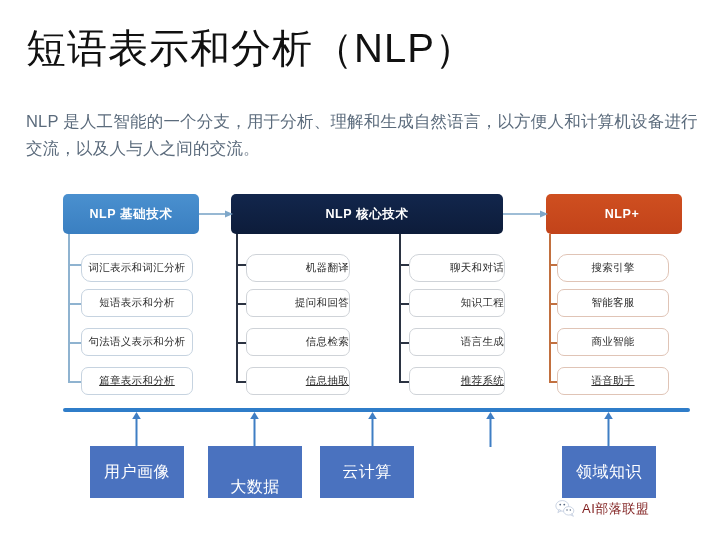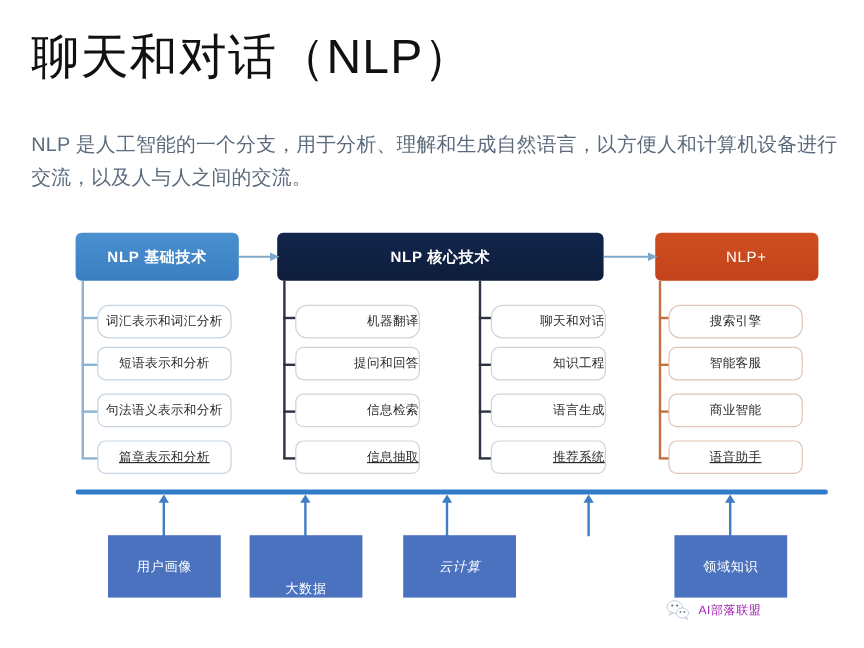--- a/index.html
+++ b/index.html
@@ -67,21 +67,21 @@
   .band.core {
     left: 231px; top: 194px; width: 272px; height: 40px;
     background: linear-gradient(180deg, #12264c 0%, #0d1c3a 100%);
     font-weight: bold;
   }
   .band.plus {
     left: 546px; top: 194px; width: 136px; height: 40px;
     background: linear-gradient(180deg, #cf4f20 0%, #c2431a 100%);
   }
   .band.basic .band-label { font-weight: bold; }
-  .band.plus .band-label { font-weight: normal; margin-left: 16px; }
+  .band.plus .band-label { font-weight: bold; margin-left: 16px; }
 
   
   .band-arrow {
     position: absolute;
     height: 12px;
     top: 208px;
   }
   .band-arrow.a1 { left: 199px; width: 34px; }
   .band-arrow.a2 { left: 503px; width: 45px; }
 
@@ -155,27 +155,27 @@
     position: absolute;
     box-sizing: border-box;
     top: 446px;
     width: 94px;
     height: 52px;
     background: #4a72bf;
     display: flex;
     align-items: center;
     justify-content: center;
     color: #ffffff;
-    font-size: 11px;
+    font-size: 16px;
     letter-spacing: 0.5px;
     white-space: nowrap;
   }
   .base-box.p0 { left: 90px;  }
   .base-box.p1 { left: 208px; align-items: flex-end; }
-  .base-box.p2 { left: 336px; font-style: italic; }
+  .base-box.p2 { left: 320px; }
   .base-box.p3 { left: 444px; }
   .base-box.p4 { left: 562px; }
 
   .up-arrow {
     position: absolute;
     top: 412px;
     width: 11px;
     height: 35px;
   }
   .up-arrow.p0 { left: 131px; }
@@ -187,35 +187,35 @@
   
   #watermark {
     position: absolute;
     left: 554px;
     top: 498px;
     display: flex;
     align-items: center;
     gap: 6px;
   }
   #watermark .wm-label {
-    font-size: 10px;
-    color: #a21caf;
+    font-size: 13px;
+    color: #7f1d1d;
     letter-spacing: 0.5px;
     white-space: nowrap;
   }
   #watermark .wm-icon {
     width: 22px;
     height: 22px;
     display: block;
   }
 </style>
 </head>
 <body>
 
-<div id="page-title">聊天和对话（NLP）</div>
+<div id="page-title">短语表示和分析（NLP）</div>
 
 <div id="page-subtitle">NLP 是人工智能的一个分支，用于分析、理解和生成自然语言，以方便人和计算机设备进行交流，以及人与人之间的交流。</div>
 
 <div id="diagram">
 
   <div class="band basic">
     <span class="band-label">NLP 基础技术</span>
   </div>
 
   <div class="band core">

